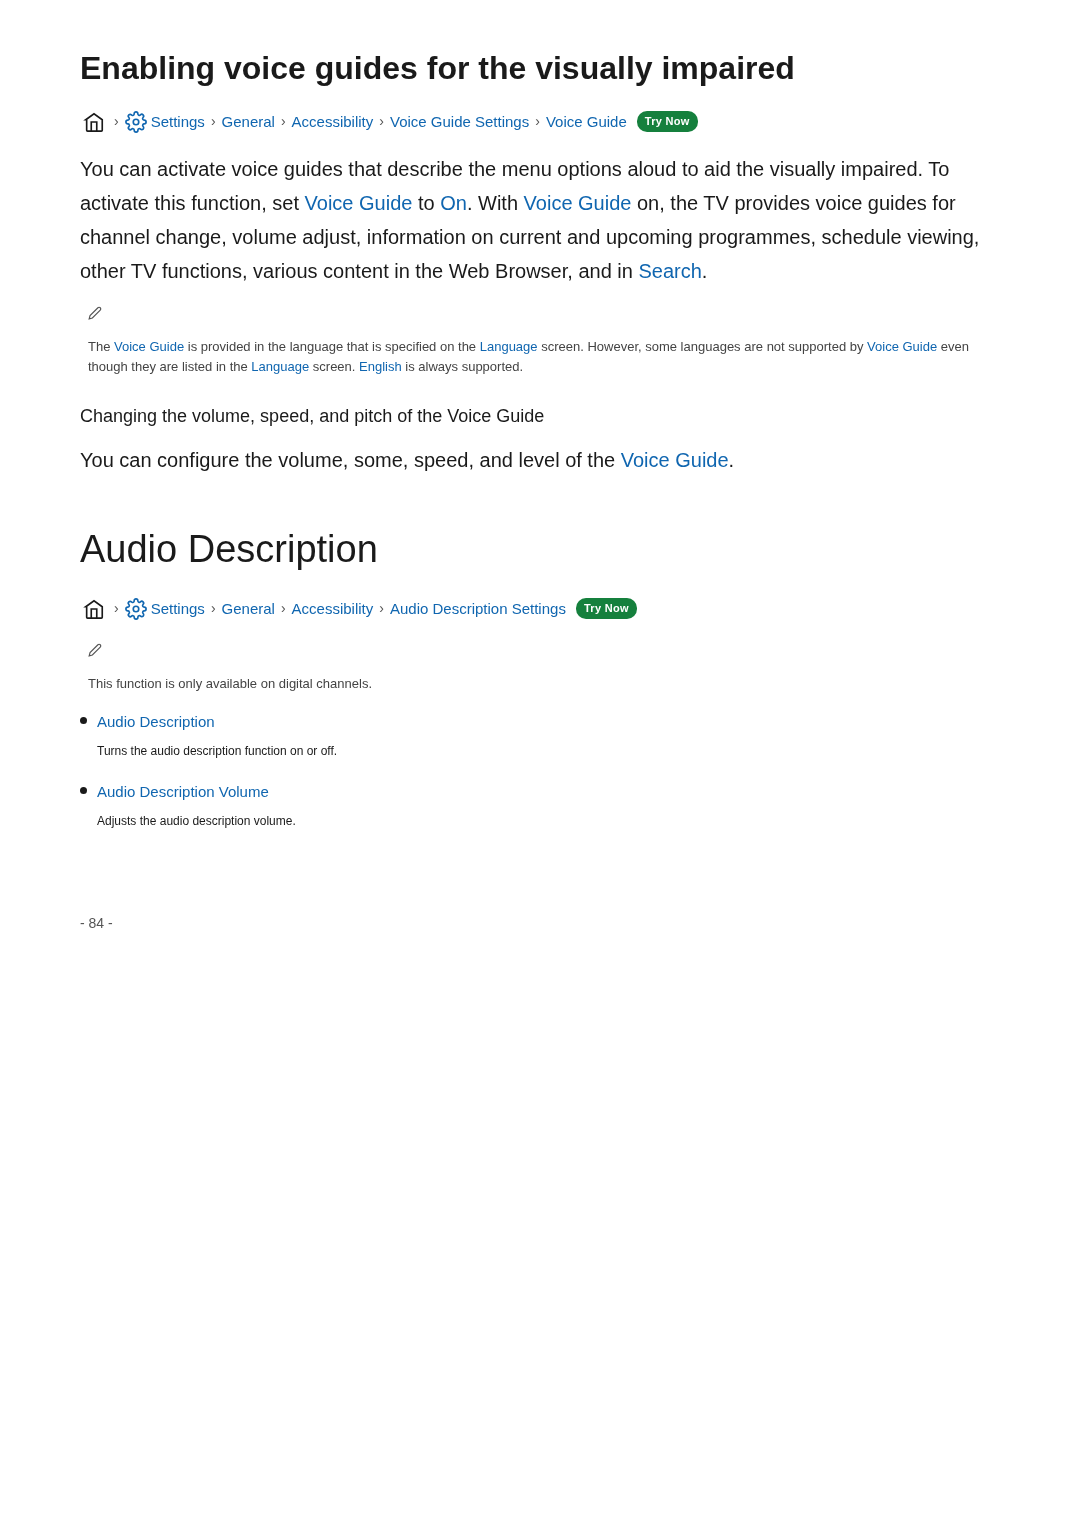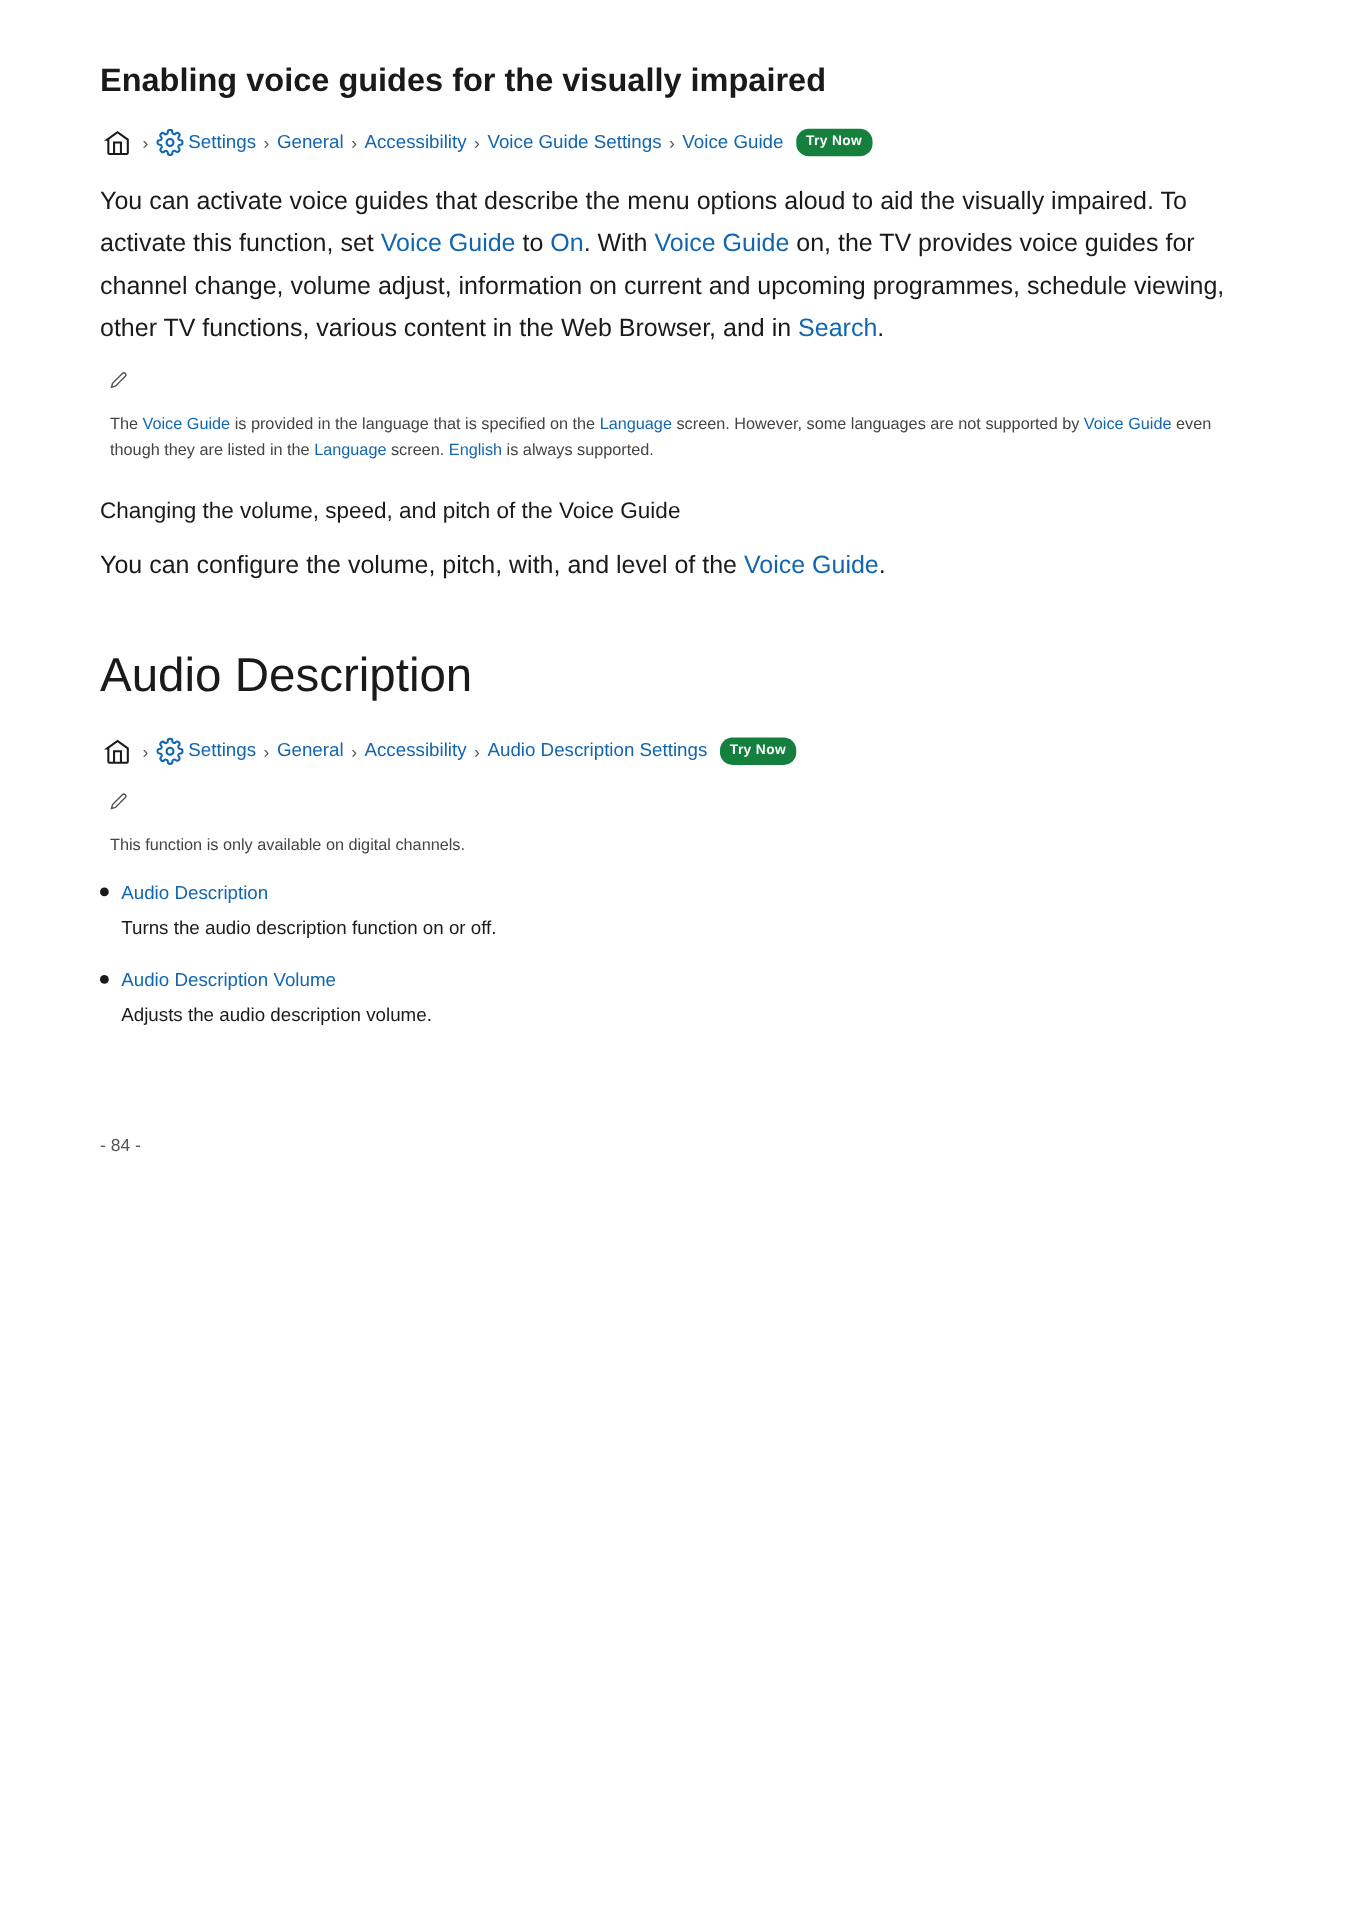--- a/index.html
+++ b/index.html
@@ -17,21 +17,21 @@
       min-height: 1527px;
       padding: 48px 80px 80px 80px;
       line-height: 1.6;
     }
 
     .page-section {
       margin-bottom: 40px;
     }
 
     h1 {
-      font-size: 26px;
+      font-size: 32px;
       font-weight: 600;
       color: #1a1a1a;
       margin-bottom: 18px;
       line-height: 1.3;
     }
 
     h2 {
       font-size: 18px;
       font-weight: 400;
       color: #1a1a1a;
@@ -163,21 +163,21 @@
 
     .bullet-title {
       color: #1066b0;
       font-size: 15px;
       font-weight: 500;
       margin-bottom: 4px;
       display: block;
     }
 
     .bullet-desc {
-      font-size: 15px;
+      font-size: 12px;
       color: #1a1a1a;
       line-height: 1.6;
     }
 
     .page-footer {
       text-align: left;
       margin-top: 80px;
       font-size: 14px;
       color: #555;
     }
@@ -231,21 +231,21 @@
       </svg>
     </span>
     <p class="note-text">
       <span>The </span><a class="link-blue">Voice Guide</a><span> is provided in the language that is specified on the </span><a class="link-blue">Language</a><span> screen. However, some languages are not supported by </span><a class="link-blue">Voice Guide</a><span> even though they are listed in the </span><a class="link-blue">Language</a><span> screen. </span><a class="link-blue">English</a><span> is always supported.</span>
     </p>
   </div>
 
   <h2 style="margin-top:24px;margin-bottom:12px;">Changing the volume, speed, and pitch of the Voice Guide</h2>
 
   <p class="body-text">
-    <span>You can configure the volume, pitch, with, and level of the </span><a class="link-blue">Voice Guide</a><span>.</span>
+    <span>You can configure the volume, some, speed, and level of the </span><a class="link-blue">Voice Guide</a><span>.</span>
   </p>
 
 </div>
 
 <div class="page-section audio-desc-section">
 
   <h3>Audio Description</h3>
 
   <nav class="breadcrumb-nav">
     <span class="breadcrumb-home">

